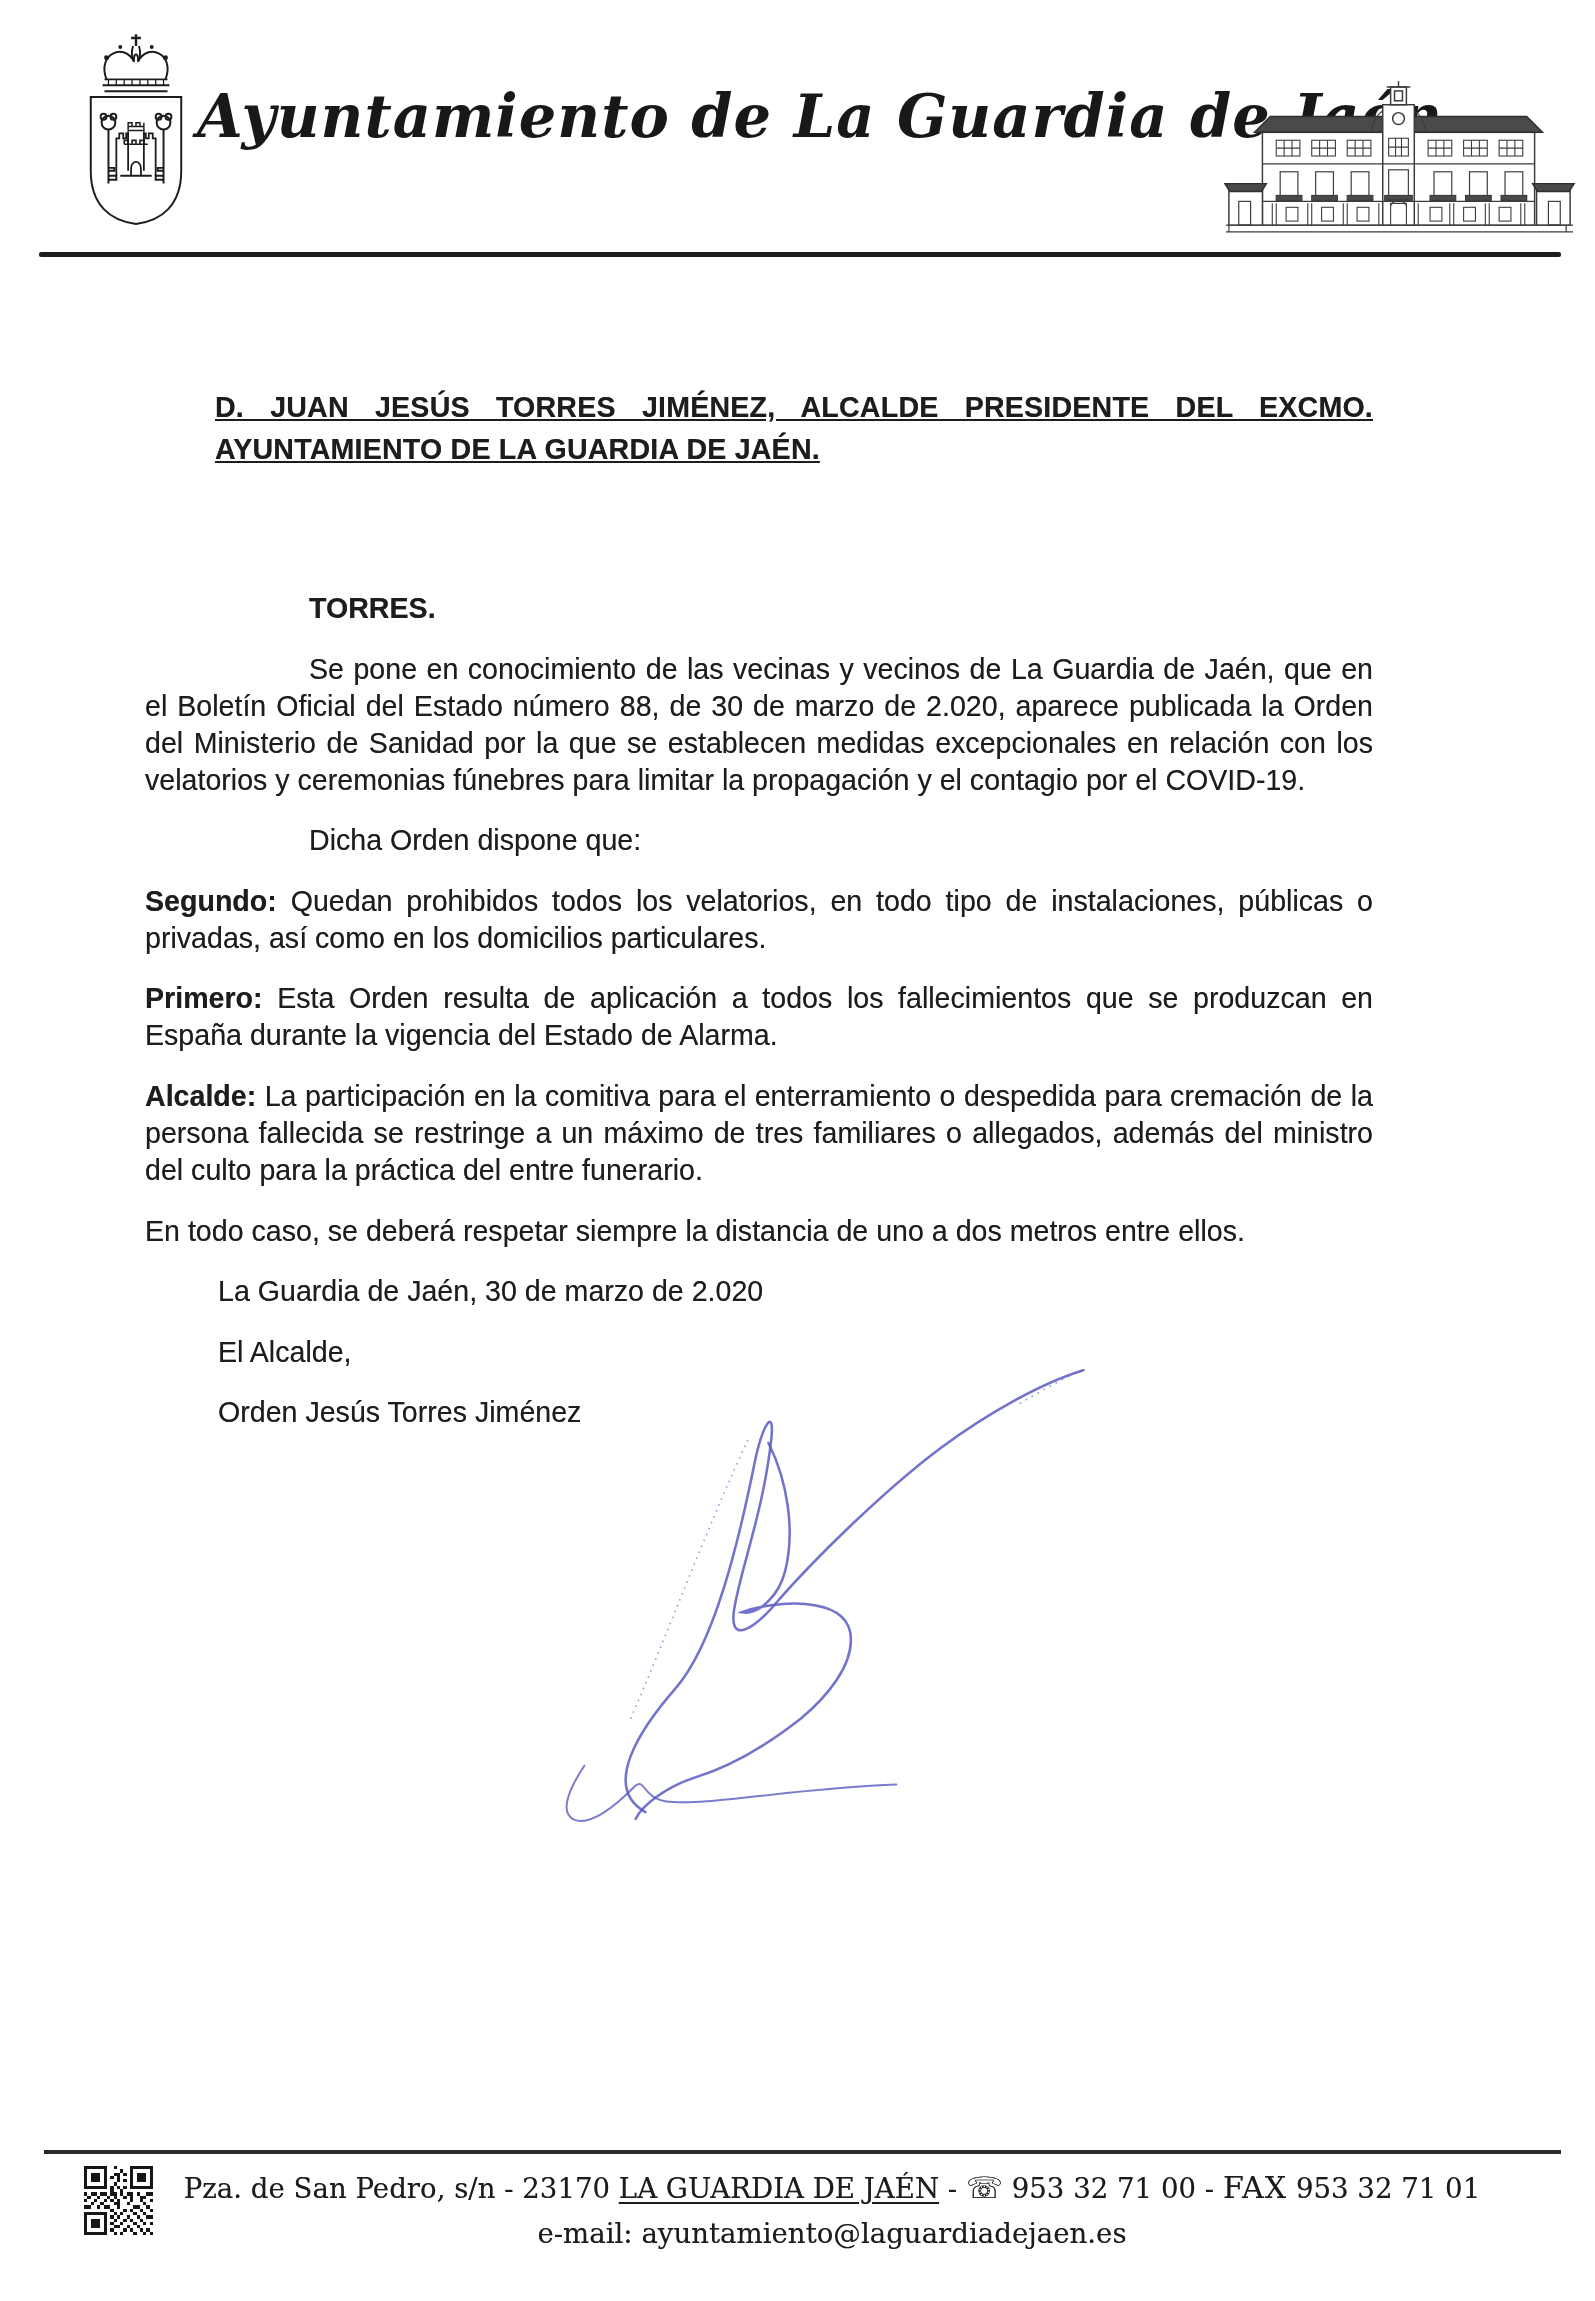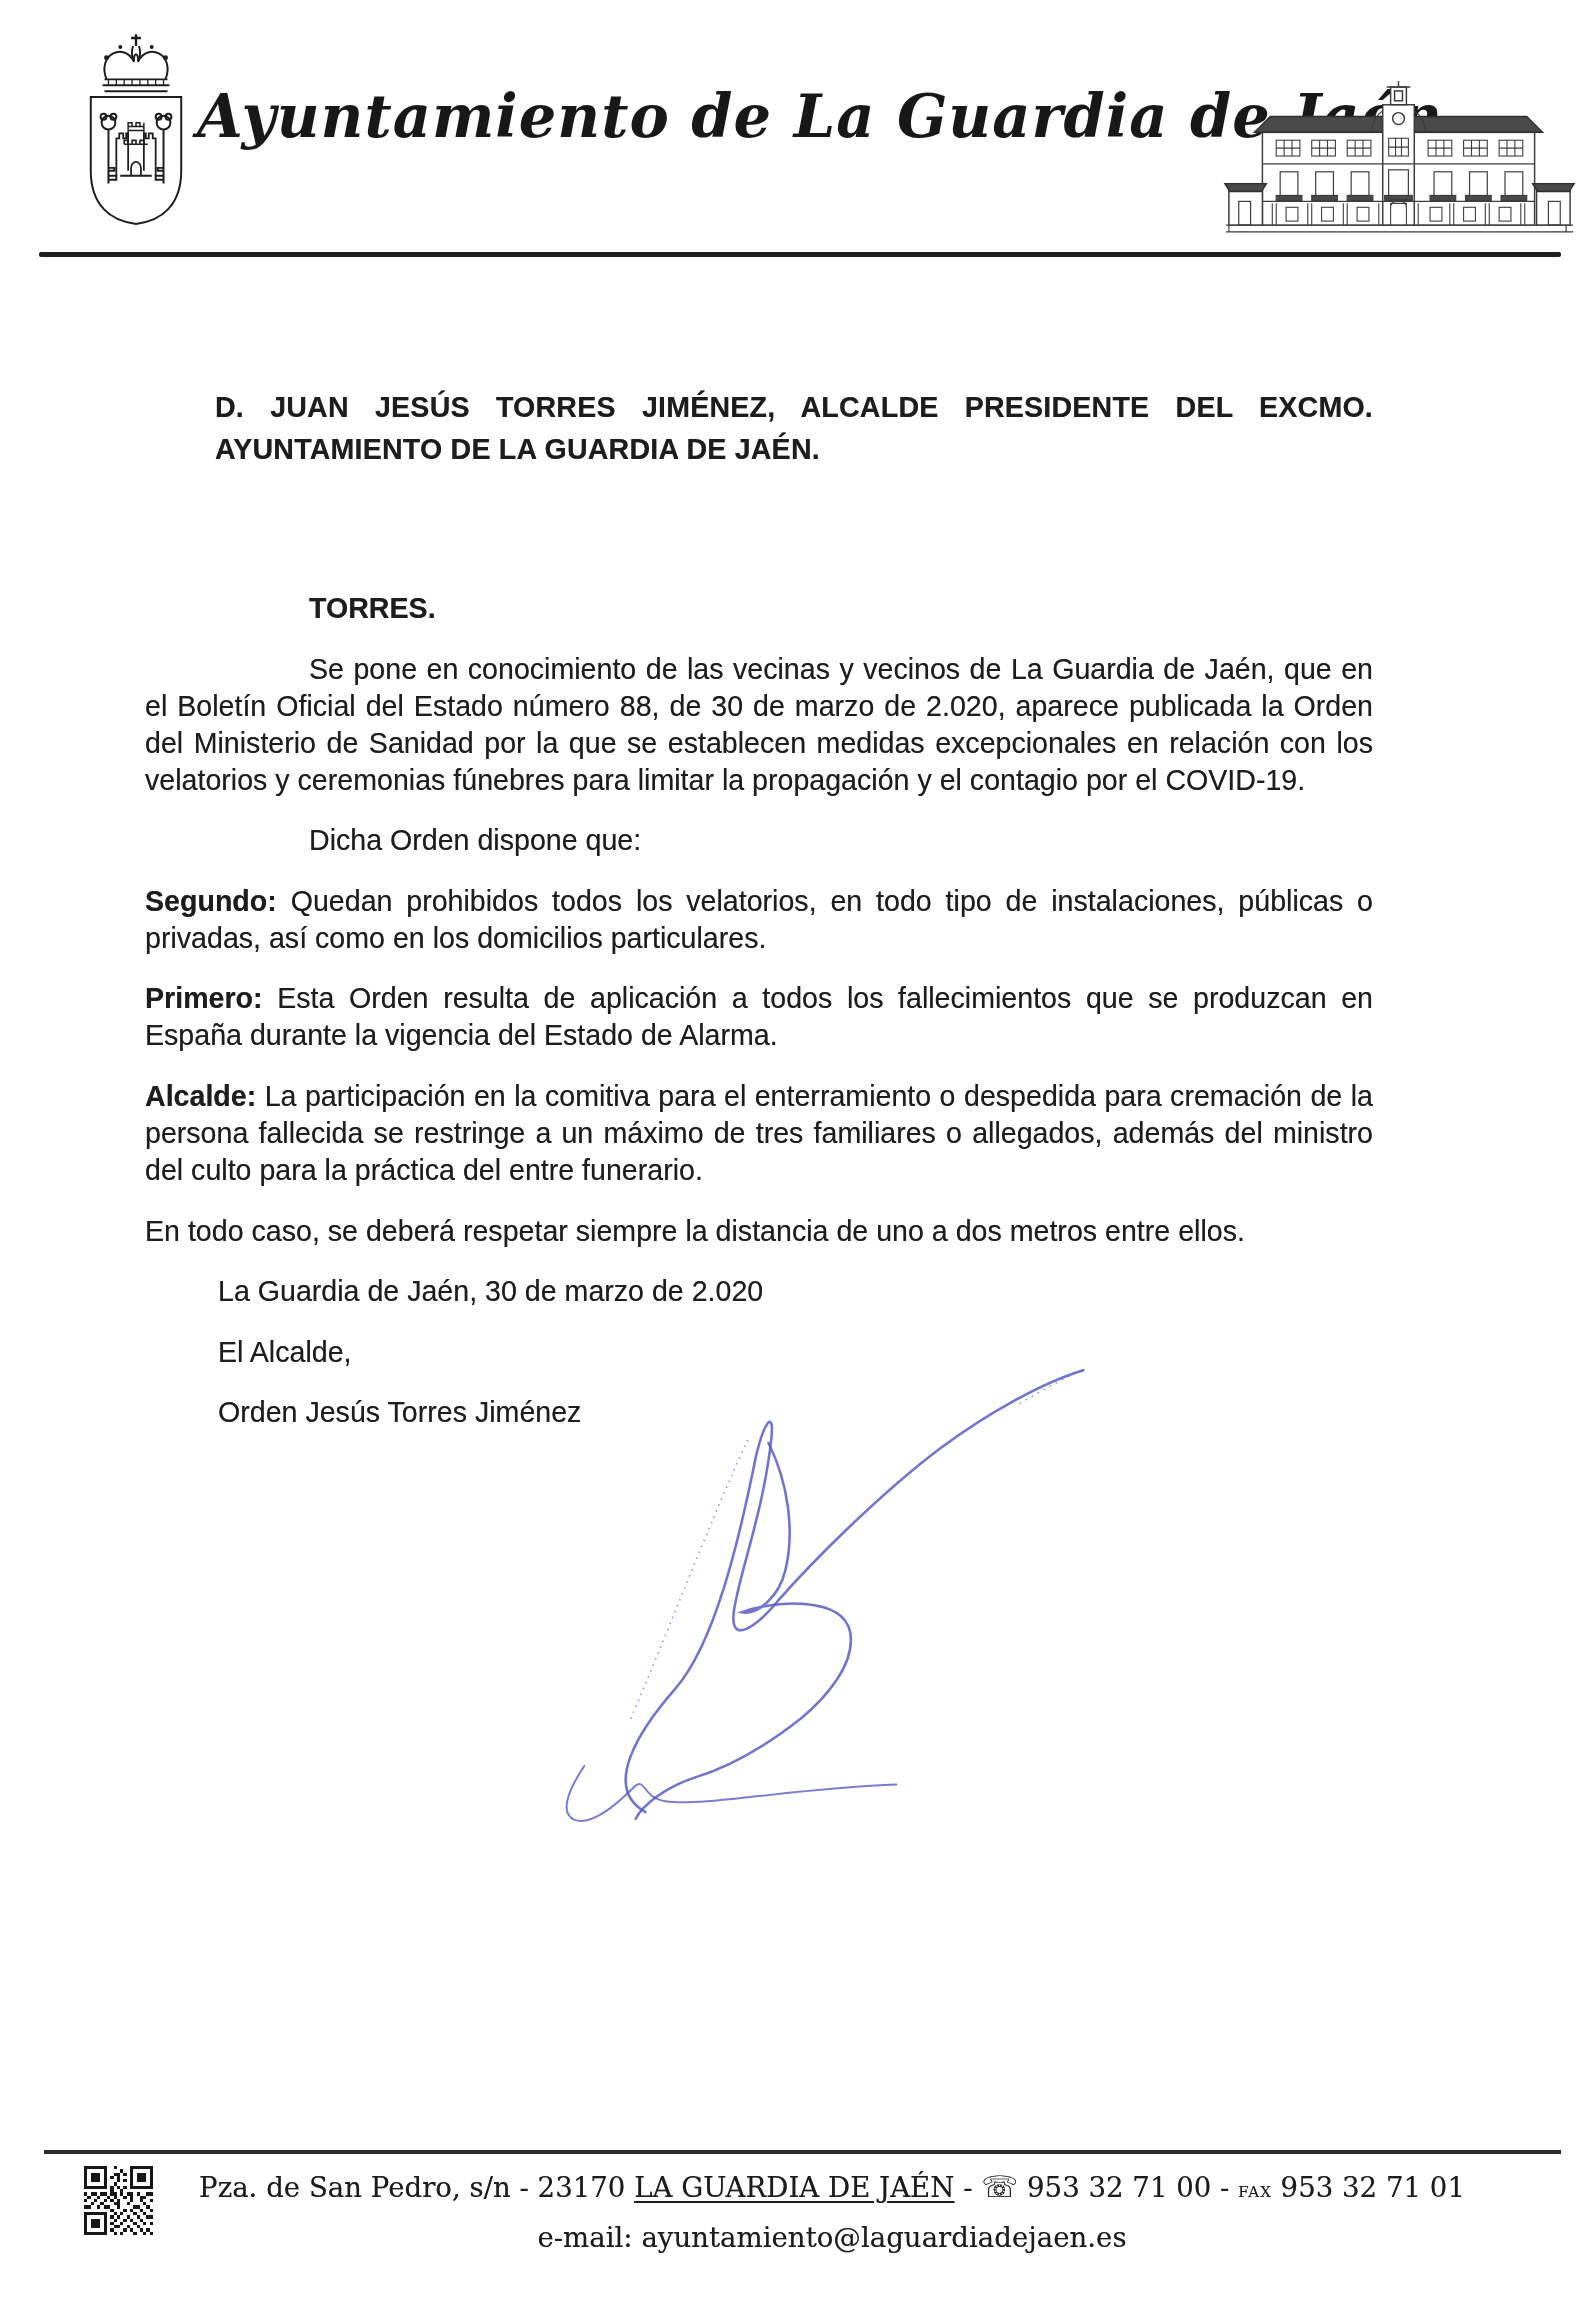--- a/index.html
+++ b/index.html
@@ -24,21 +24,21 @@
   }
   .building{position:absolute;left:1221px;top:77px;width:357px;height:160px;}
   .header-rule{position:absolute;left:39px;top:252px;width:1522px;height:4.9px;background:#1f1f1f;border-radius:2px;}
   
   .main{
     position:absolute;left:145px;top:386px;width:1228px;
     font-size:28.6px;line-height:37px;
     text-shadow:0 0 0.4px rgba(0,0,0,.55);
   }
   .doc-heading{
-    margin:0 0 0 70px;font-weight:bold;line-height:42px;letter-spacing:0.2px;
+    margin:0 0 0 70px;font-weight:bold;line-height:42px;letter-spacing:0.2px;text-decoration:underline;
   }
   .doc-heading .jline{display:block;text-align:justify;text-align-last:justify;}
   .doc-heading .nline{display:block;}
   .edicto{margin:120px 0 0 164px;font-weight:bold;}
   p.body-par{margin:23.6px 0 0 0;text-align:justify;}
   p.indent-first{text-indent:164px;}
   .dicha{margin-top:29.6px;text-indent:164px;}
   .p-primero{margin-top:21.7px;}
   .p-segundo{margin-top:25.6px;}
   .p-tercero{margin-top:25.6px;}
@@ -53,21 +53,21 @@
   
   .footer-rule{position:absolute;left:44px;top:2150px;width:1517px;height:3.9px;background:#2a2a2a;}
   .qr{position:absolute;left:82px;top:2166px;width:73px;height:69px;}
   .footer-text{
     position:absolute;left:167px;top:2165px;width:1330px;
     font-family:"DejaVu Serif","Liberation Serif",serif;
     font-size:27.6px;line-height:45px;color:#1c1c1c;text-align:center;
     text-shadow:0 0 0.4px rgba(0,0,0,.5);
   }
   .footer-text .city{text-decoration:underline;text-underline-offset:3.9px;}
-  .footer-text .fax-label{font-size:15px;letter-spacing:1px;}
+  .footer-text .fax-label{font-size:30px;letter-spacing:1px;}
   .footer-text .phone-glyph{font-size:29.6px;}
   .fline{display:block;white-space:nowrap;}
 </style>
 </head>
 <body>
 
 <div class="page">
 
   <svg class="crest" viewBox="0 0 120 210" fill="none" stroke="#1d1d1d" stroke-width="2">
 

